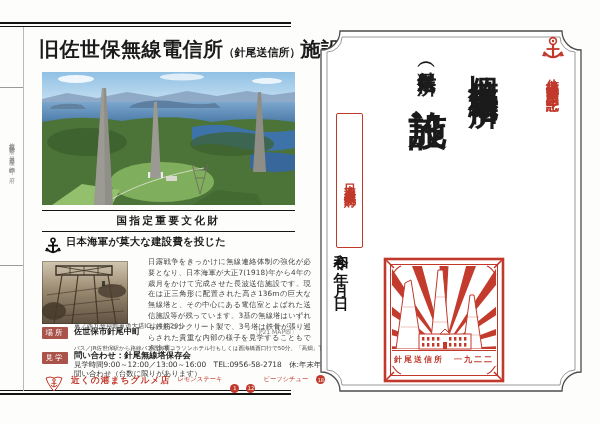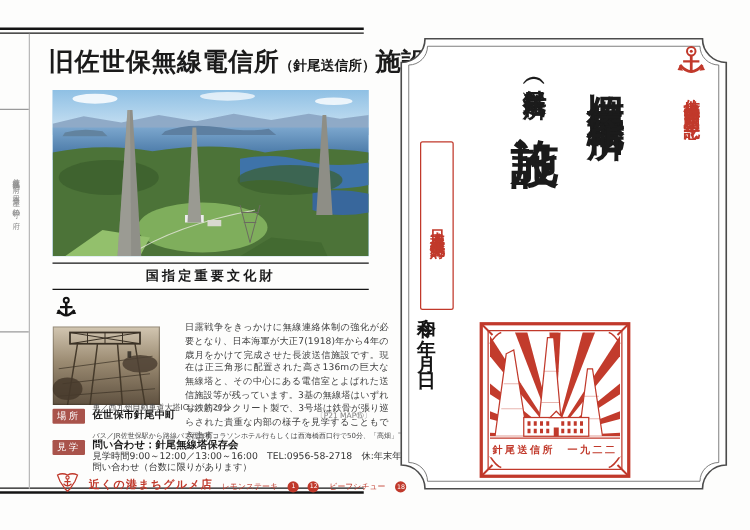--- a/index.html
+++ b/index.html
@@ -27,21 +27,21 @@
   .hist-photo{position:absolute;left:42px;top:261px;width:86px;height:63px;overflow:hidden;}
   .body-par{position:absolute;left:148px;top:257px;width:163px;font-size:7.3px;line-height:1.48;
             color:#3c3c3c;text-align:justify;letter-spacing:.1px;}
   .lbl{position:absolute;width:26px;height:12px;background:#a9534b;color:#fff;font-size:7.5px;
        display:flex;align-items:center;justify-content:center;letter-spacing:2px;border-radius:1px;}
   .f85b{font-size:8.3px;font-weight:bold;}
   .f75{font-size:7.4px;color:#333;}
   .f65{font-size:6.4px;color:#4a4a4a;}
   .f58{font-size:5.6px;color:#4a4a4a;white-space:nowrap;}
   .mapref{font-size:6px;color:#7d7d7d;text-align:right;}
-  .gourmet{position:absolute;left:44px;top:375px;display:flex;align-items:flex-end;gap:7px;color:#c0392b;}
+  .gourmet{position:absolute;left:44px;top:375px;display:flex;align-items:flex-start;gap:7px;color:#c0392b;}
   .gourmet .g-title{font-size:8.8px;font-weight:bold;letter-spacing:1px;}
   .gourmet .g-item{font-size:6.3px;}
   .nbadge{display:inline-flex;align-items:center;justify-content:center;width:9px;height:9px;
           border-radius:50%;background:#c0392b;color:#fff;font-size:5px;margin:0 1px;}
   
   .anniv{position:absolute;left:543px;top:69px;height:210px;font-size:13px;color:#c1392b;
          letter-spacing:1.5px;font-weight:600;}
   .tcol1{position:absolute;left:466px;top:50px;height:306px;font-size:30px;font-weight:bold;
          letter-spacing:3px;line-height:1.15;z-index:3;}
   .tcol2{position:absolute;left:407px;top:56px;height:300px;font-weight:bold;line-height:1.1;z-index:3;}
@@ -117,20 +117,21 @@
     </div>
 
     <svg class="abs" style="left:44px;top:237px;" width="18" height="20" viewBox="0 0 18 20">
       <circle cx="9" cy="3.2" r="2" fill="none" stroke="#141414" stroke-width="1.6"></circle>
       <line x1="9" y1="5.2" x2="9" y2="15.5" stroke="#141414" stroke-width="2"></line>
       <line x1="4" y1="8.6" x2="14" y2="8.6" stroke="#141414" stroke-width="1.8"></line>
       <path d="M2.5,11 Q9,19.5 15.5,11" fill="none" stroke="#141414" stroke-width="2"></path>
       <path d="M2.5,11 l-1.5,3 l3.4,.4 z M15.5,11 l1.5,3 l-3.4,.4 z" fill="#141414"></path>
     </svg>
     <div class="heading">
+      <div>日本海軍が莫大な建設費を投じた</div>
     </div>
 
     <div class="hist-photo">
       <svg width="86" height="63" viewBox="0 0 86 63">
         <defs>
           <linearGradient id="sep" x1="0" y1="0" x2="0" y2="1">
             <stop offset="0" stop-color="#d3c7b2"></stop>
               <stop offset=".45" stop-color="#9b8b72"></stop>
             <stop offset="1" stop-color="#5f5140"></stop>
           </linearGradient>

